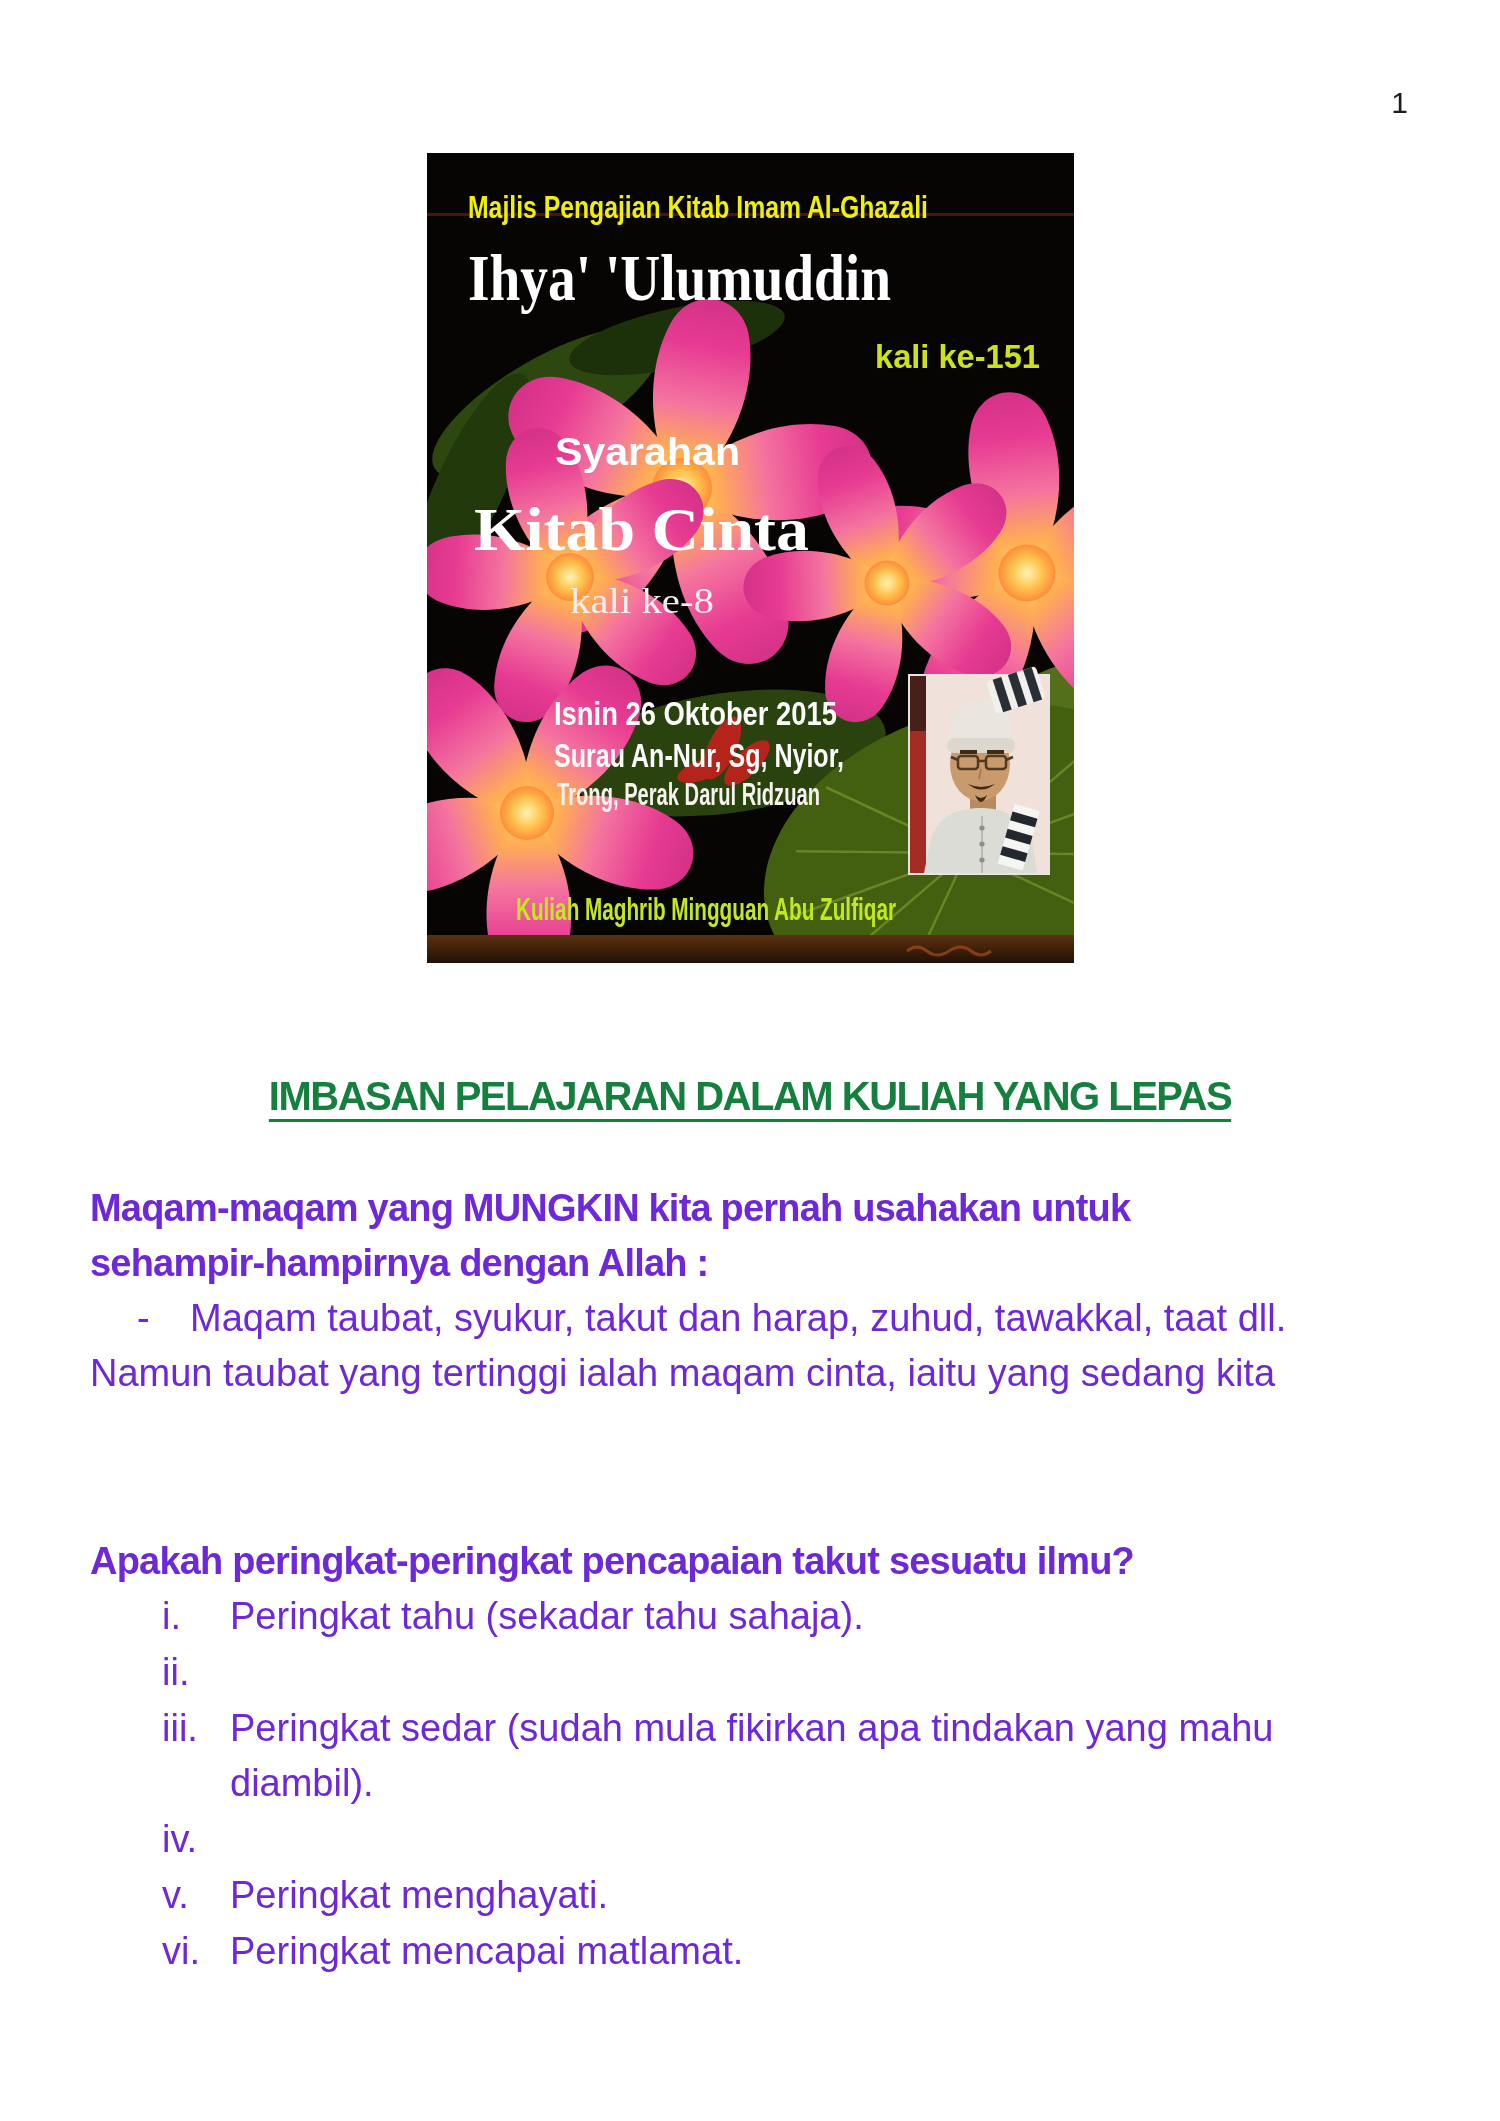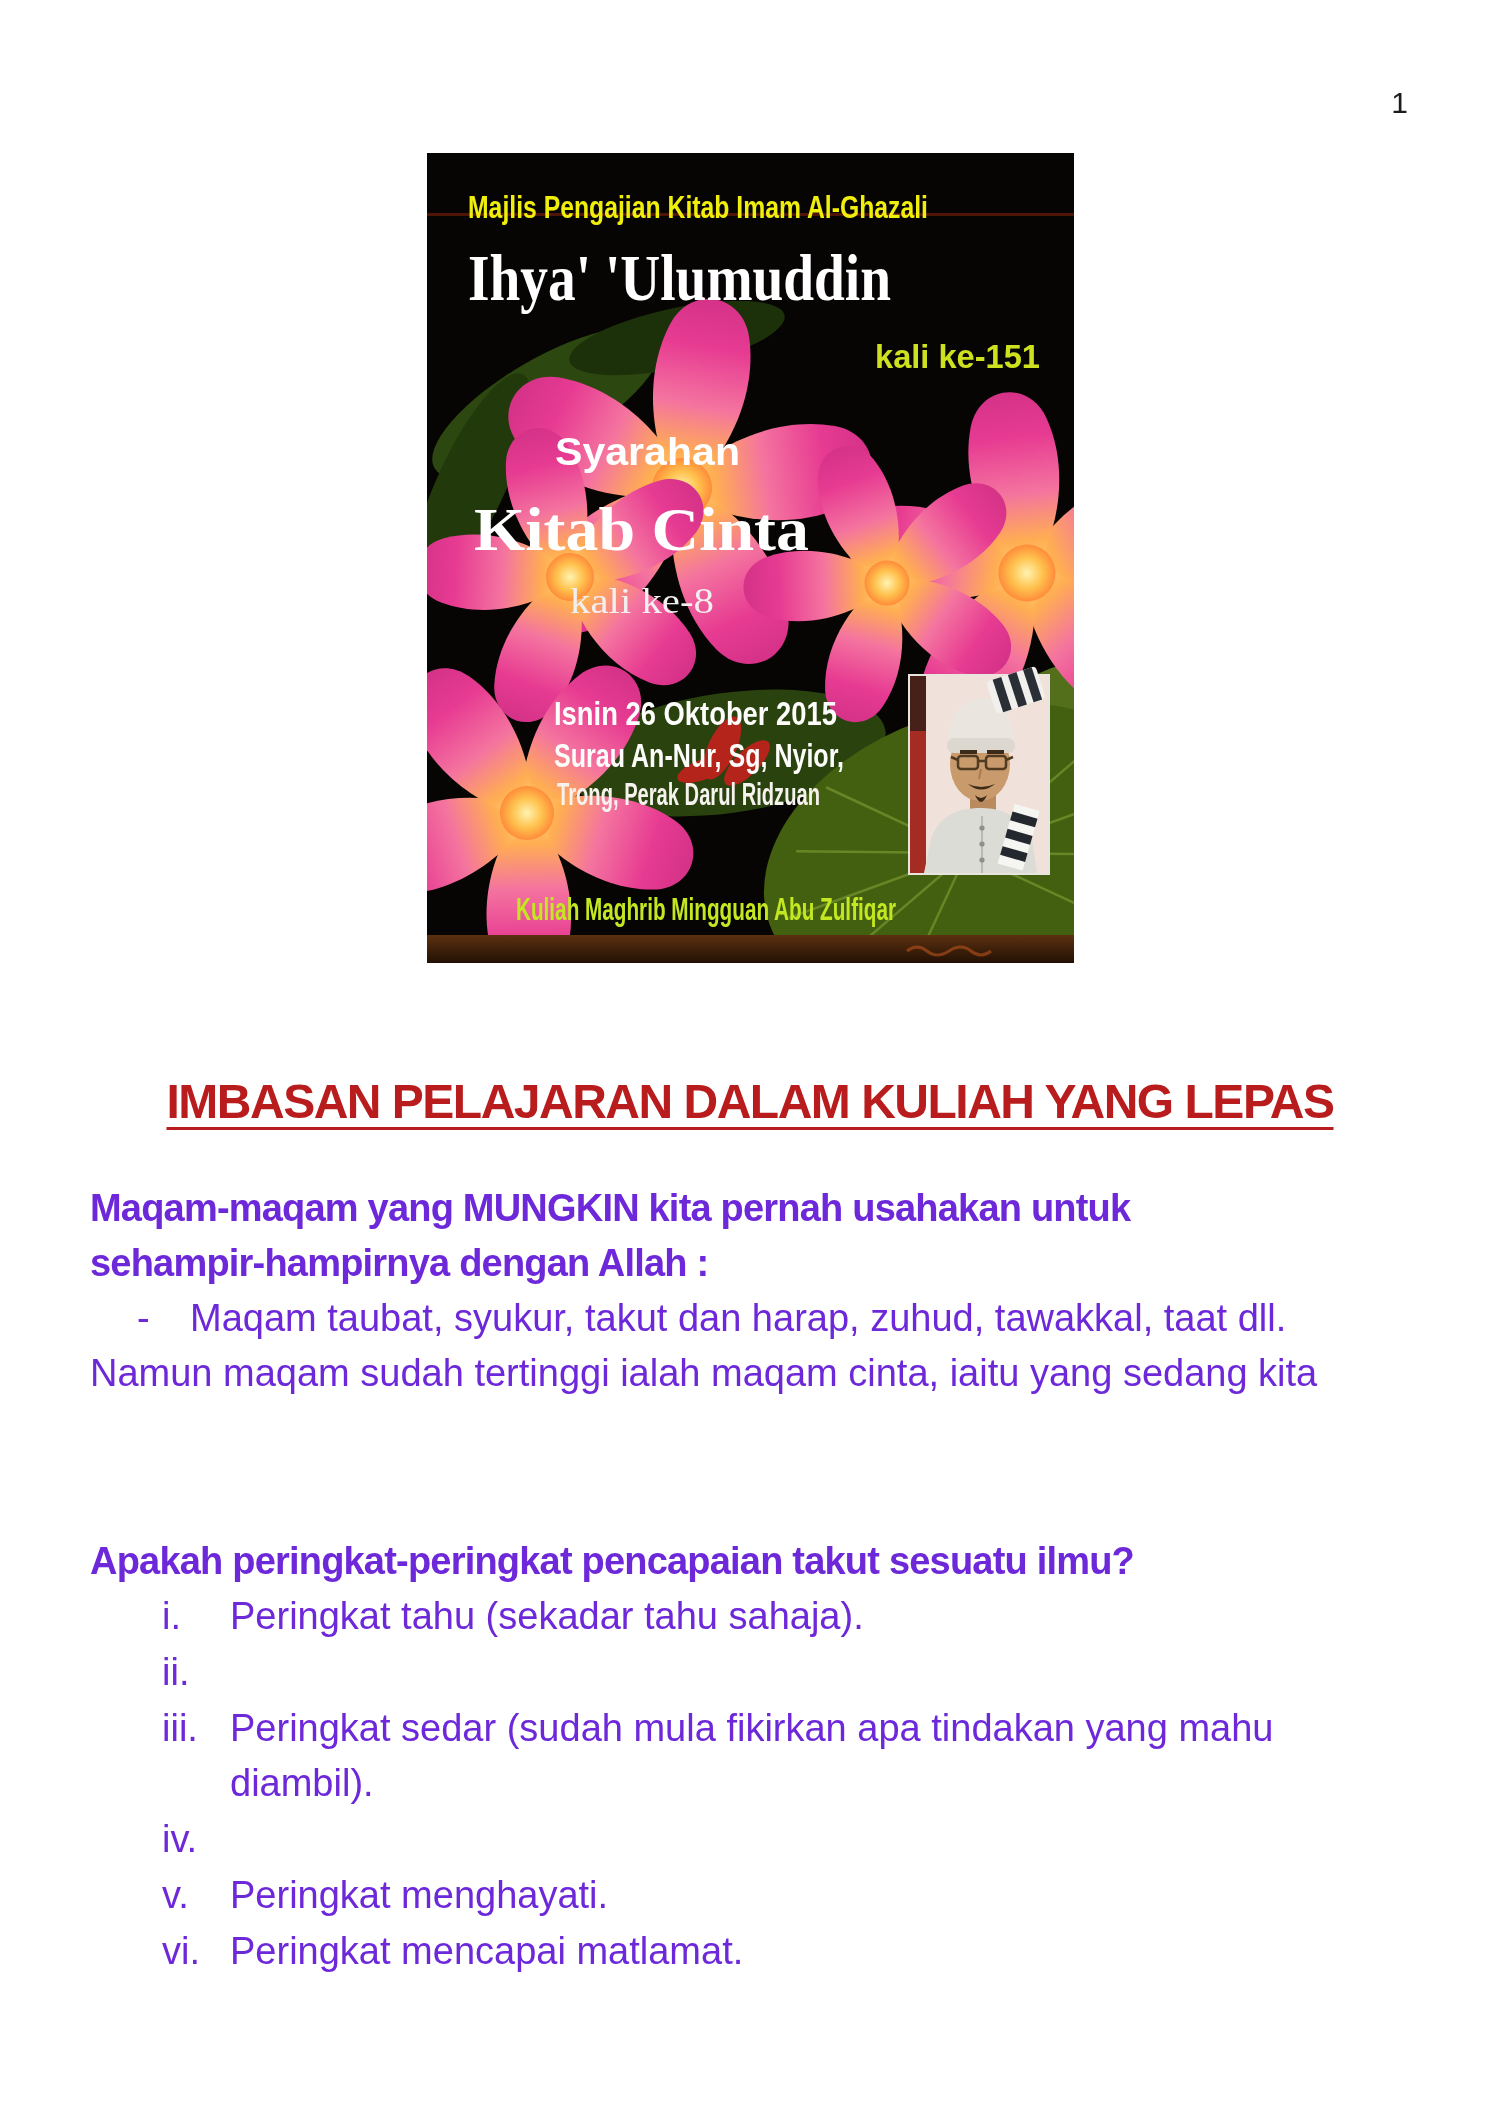--- a/index.html
+++ b/index.html
@@ -12,21 +12,21 @@
   }
   
   .poster { position:absolute; left:427px; top:153px; width:647px; height:810px; }
   .poster svg { display:block; width:647px; height:810px; }
   .pt-sansB { font-family:"Liberation Sans", sans-serif; font-weight:bold; }
   .pt-serifB { font-family:"Liberation Serif", serif; font-weight:bold; }
   .pt-serifR { font-family:"Liberation Serif", serif; }
   
   .doc-heading {
     position:absolute; top:1074px; left:0; width:100%; text-align:center;
-    font-size:48px; font-weight:bold; letter-spacing:-1.5px; color:#b91c1c;
+    font-size:40px; font-weight:bold; letter-spacing:-1.5px; color:#15803d;
   }
   .doc-heading span {
     text-decoration:underline; text-decoration-thickness:3px; text-underline-offset:9px;
   }
   .abs { position:absolute; left:90px; width:1340px; font-size:38px; line-height:55px; color:#6d28d9; }
   .b { font-weight:bold; letter-spacing:-0.8px; }
   .nowrap { white-space:nowrap; }
   .bullet-row { display:flex; }
   .dash-marker { display:inline-block; margin-left:47px; width:53px; }
   .list-row { display:flex; margin-bottom:1px; }
@@ -170,21 +170,21 @@
     <div>Maqam-maqam yang MUNGKIN kita pernah usahakan untuk</div>
     <div>sehampir-hampirnya dengan Allah :</div>
   </div>
 
   <div class="abs bullet-row" style="top:1291px">
     <span class="dash-marker">-</span>
     <span class="nowrap">Maqam taubat, syukur, takut dan harap, zuhud, tawakkal, taat dll.</span>
   </div>
 
   <div class="abs" style="top:1346px">
-    <div>Namun maqam sudah tertinggi ialah maqam cinta, iaitu yang sedang kita</div>
+    <div>Namun taubat yang tertinggi ialah maqam cinta, iaitu yang sedang kita</div>
   </div>
 
   <div class="abs b nowrap" style="top:1534px">Apakah peringkat-peringkat pencapaian takut sesuatu ilmu?</div>
 
   <div class="abs" style="top:1589px">
     <div class="list-row">
       <span class="list-marker">i.</span>
       <span class="list-text">Peringkat tahu (sekadar tahu sahaja).</span>
     </div>
     <div class="list-row">

